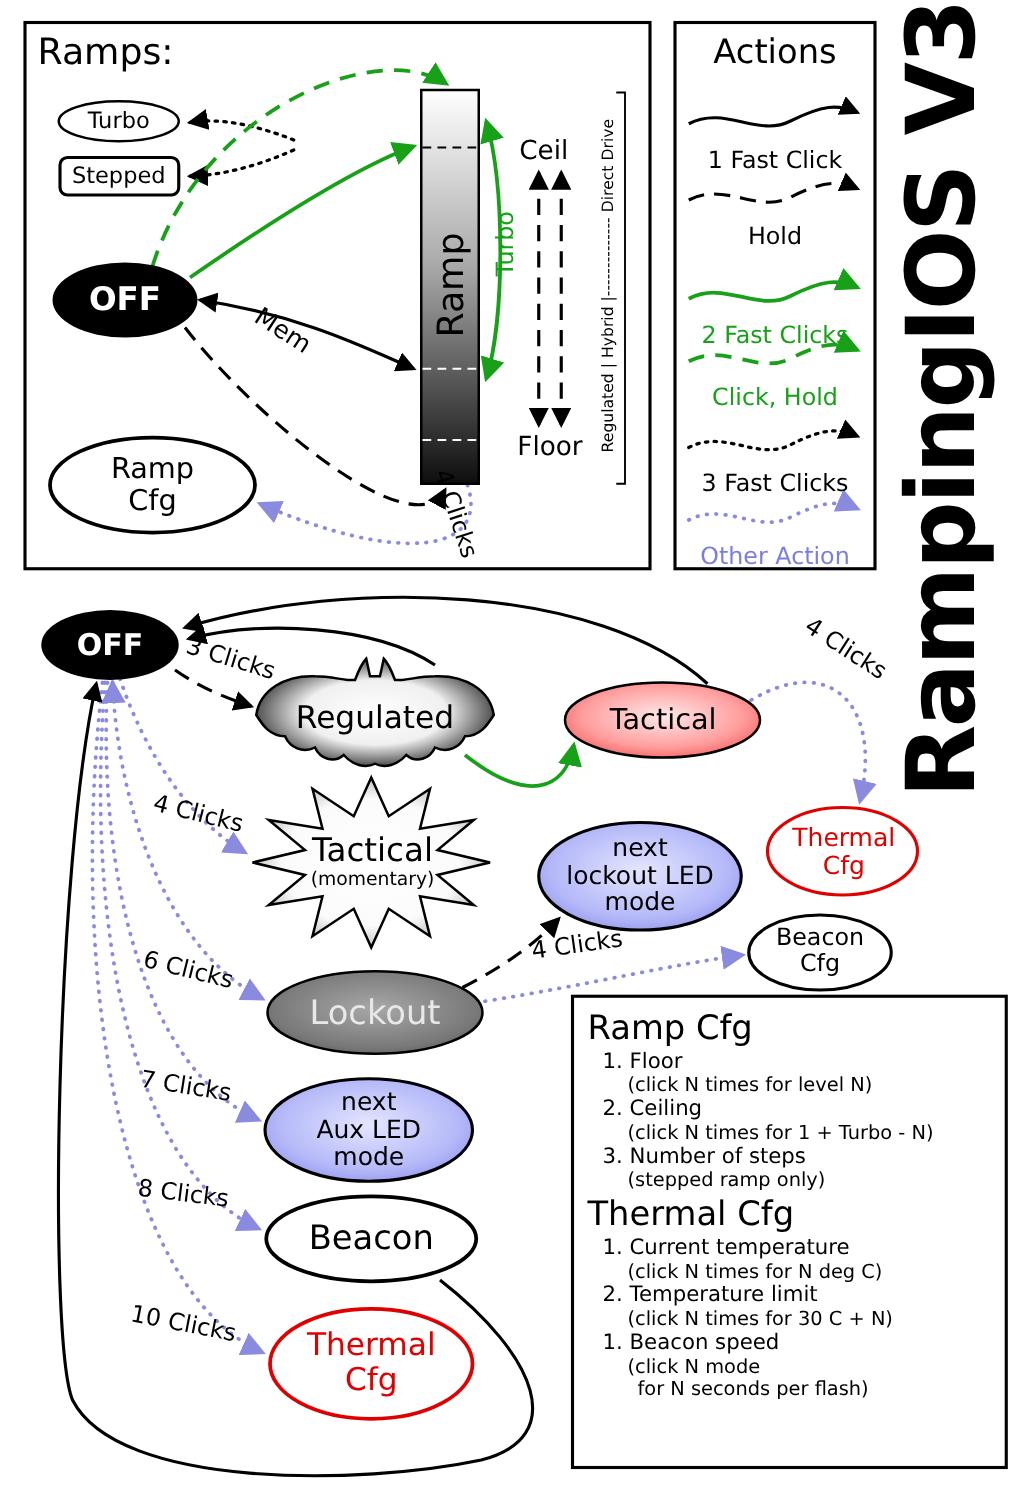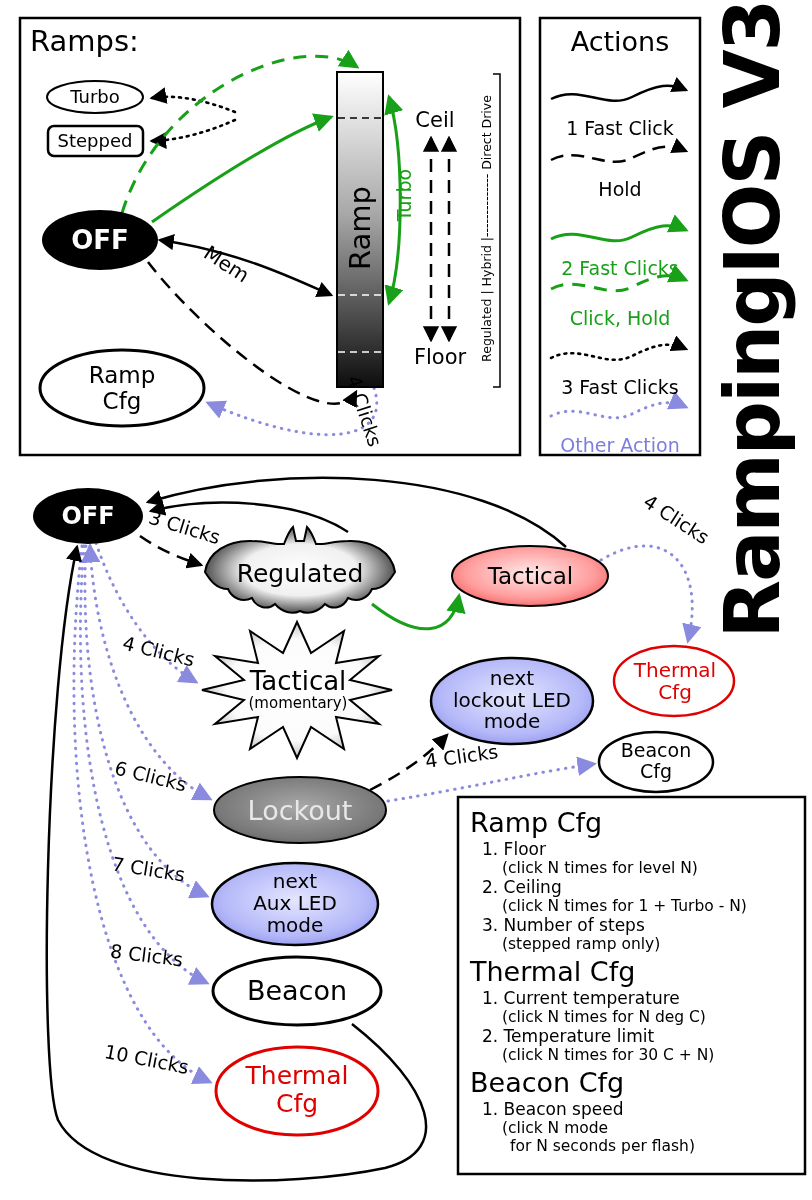--- a/index.html
+++ b/index.html
@@ -249,19 +249,18 @@
   <div class="cfg-l2">(click N times for level N)</div>
   <div class="cfg-l1">2. Ceiling</div>
   <div class="cfg-l2">(click N times for 1 + Turbo - N)</div>
   <div class="cfg-l1">3. Number of steps</div>
   <div class="cfg-l2">(stepped ramp only)</div>
   <div class="cfg-h">Thermal Cfg</div>
   <div class="cfg-l1">1. Current temperature</div>
   <div class="cfg-l2">(click N times for N deg C)</div>
   <div class="cfg-l1">2. Temperature limit</div>
   <div class="cfg-l2">(click N times for 30 C + N)</div>
-  <div class="cfg-h">Beacon Cfg</div>
   <div class="cfg-l1">1. Beacon speed</div>
   <div class="cfg-l2">(click N mode</div>
   <div class="cfg-l3">for N seconds per flash)</div>
 </div>
 
 </div>
 
 </body></html>

